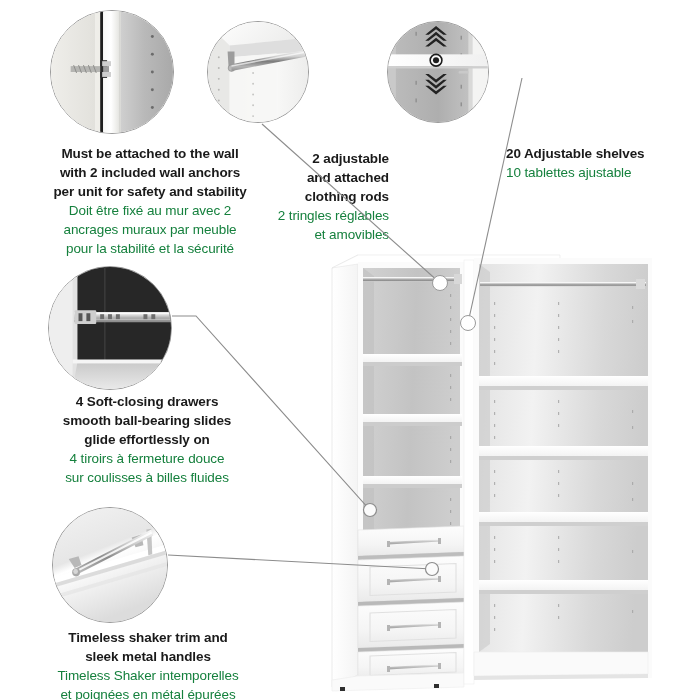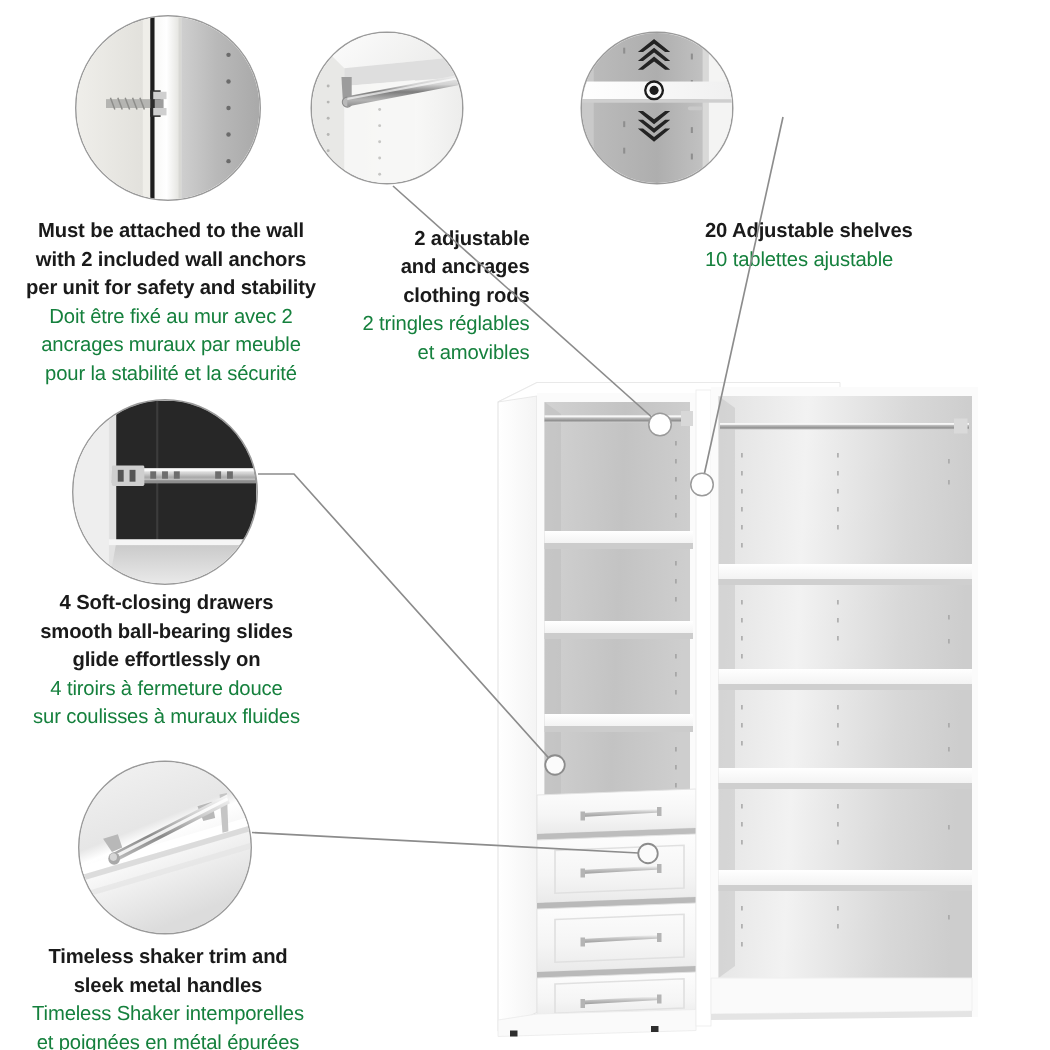--- a/index.html
+++ b/index.html
@@ -20,21 +20,21 @@
     position:absolute;
     border-radius:50%;
     overflow:hidden;
     border:1px solid #9a9a9a;
     box-sizing:border-box;
     background:#f2f2f2;
   }
   .circ .inner{position:absolute;left:0;top:0;width:100%;height:100%;}
 
   
-  .caption{position:absolute;text-align:center;}
+  .caption{position:absolute;text-align:center;padding-left:36px;}
   .cap-en{
     color:#1a1a1a;
     font-size:13.5px;
     font-weight:700;
     line-height:19px;
     letter-spacing:-0.1px;
   }
   .cap-fr{
     color:#15803d;
     font-size:13.5px;
@@ -166,21 +166,21 @@
         <path d="M20 30 L27 30 L27 46 L21 46 Z" fill="#9c9c9c"></path>
         <circle cx="24" cy="47" r="3.4" fill="#b9b9b9" stroke="#8a8a8a" stroke-width="0.7"></circle>
 
         <path d="M24 43 L102 28 L102 35 L24 50 Z" fill="url(#cr_rod)"></path>
         <path d="M24 44 L102 29.5 L102 31 L24 45.6 Z" fill="#ffffff" opacity="0.65"></path>
       </svg>
     </div>
     <div class="caption" style="left:163px;top:149px;width:190px;text-align:right;">
       <div class="cap-en">
         <div>2 adjustable</div>
-        <div>and ancrages</div>
+        <div>and attached</div>
         <div>clothing rods</div>
       </div>
       <div class="cap-fr">
         <div>2 tringles réglables</div>
         <div>et amovibles</div>
       </div>
     </div>
   </div>
 
   <div class="callout">
@@ -287,21 +287,21 @@
       </svg>
     </div>
     <div class="caption" style="left:0px;top:392px;width:222px;">
       <div class="cap-en">
         <div>4 Soft-closing drawers</div>
         <div>smooth ball-bearing slides</div>
         <div>glide effortlessly on</div>
       </div>
       <div class="cap-fr">
         <div>4 tiroirs à fermeture douce</div>
-        <div>sur coulisses à muraux fluides</div>
+        <div>sur coulisses à billes fluides</div>
       </div>
     </div>
   </div>
 
   <div class="callout">
     <div class="circ" style="left:52px;top:507px;width:116px;height:116px;">
       <svg class="inner" viewBox="0 0 116 116">
         <defs>
           <linearGradient id="hd_face" x1="0" y1="0" x2="0.4" y2="1">
             <stop offset="0" stop-color="#f3f3f3"></stop>

